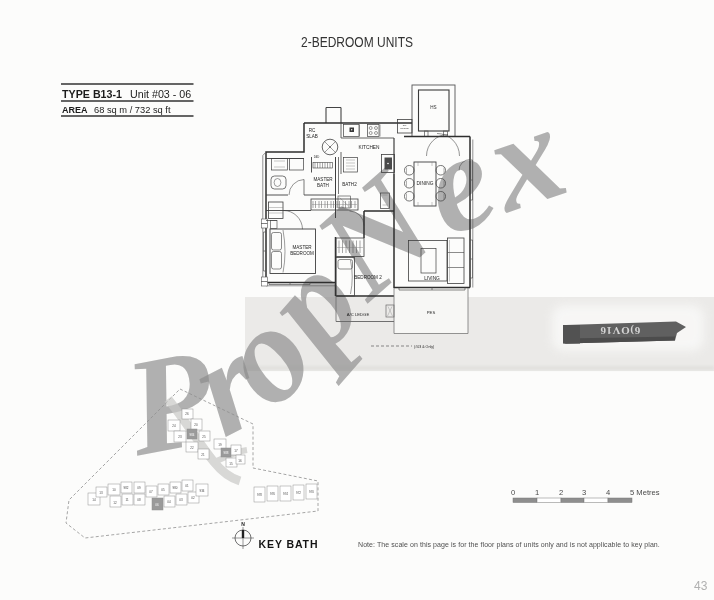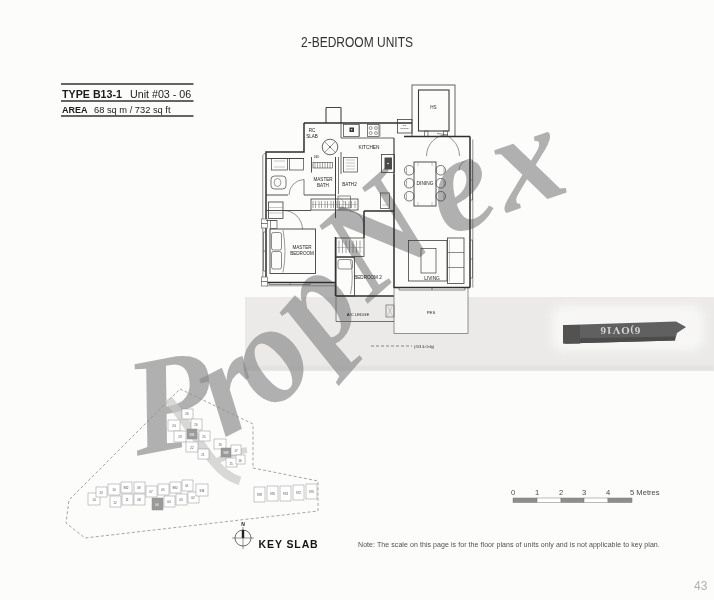--- a/index.html
+++ b/index.html
@@ -322,15 +322,15 @@
         </filter>
       </defs>
   <rect x="552" y="305" width="152" height="46" rx="12" fill="#fbfbfa" opacity="0.75" filter="url(#soft)"></rect>
   <path d="M566,325 L676,321.5 L686,327 L677,333 L675,340.5 L566,343.5 Q563,343.5 563,340 L563,328.5 Q563,325 566,325 Z" fill="#606060"></path>
   <path d="M566,338.5 L675,336.5 L675,340.5 L566,343.5 Q563,343.5 563,340 L563,338.6 Z" fill="#4c4c4c"></path>
   <rect x="563" y="325" width="17" height="18.6" fill="#525252"></rect>
   <text x="620" y="336.5" font-size="11" font-weight="bold" fill="#d4d4d4" font-family="Liberation Serif, serif" text-anchor="middle" transform="rotate(180 620 331.5)" letter-spacing="0.6">6)OV16</text>
 </g>
 </svg>
 
-<div class="abs" id="keyplanlbl">KEY SLAB</div>
+<div class="abs" id="keyplanlbl">KEY BATH</div>
 <div class="abs" id="note">Note: The scale on this page is for the floor plans of units only and is not applicable to key plan.</div>
 <div class="abs" id="pageno">43</div>
 
 </body></html>

